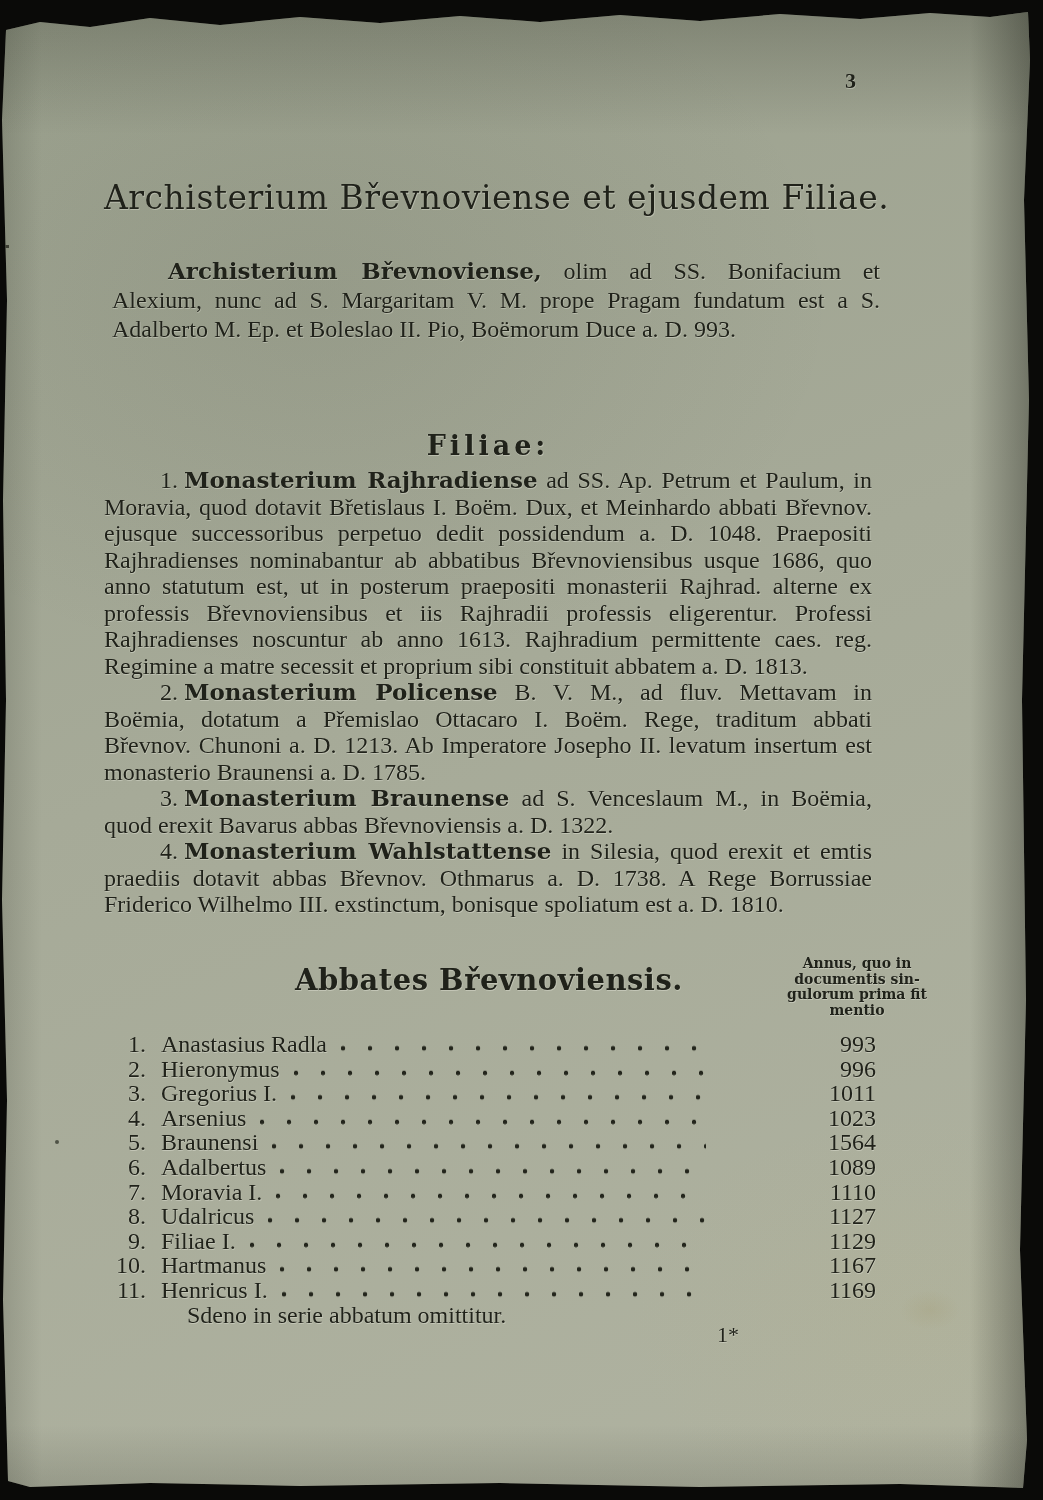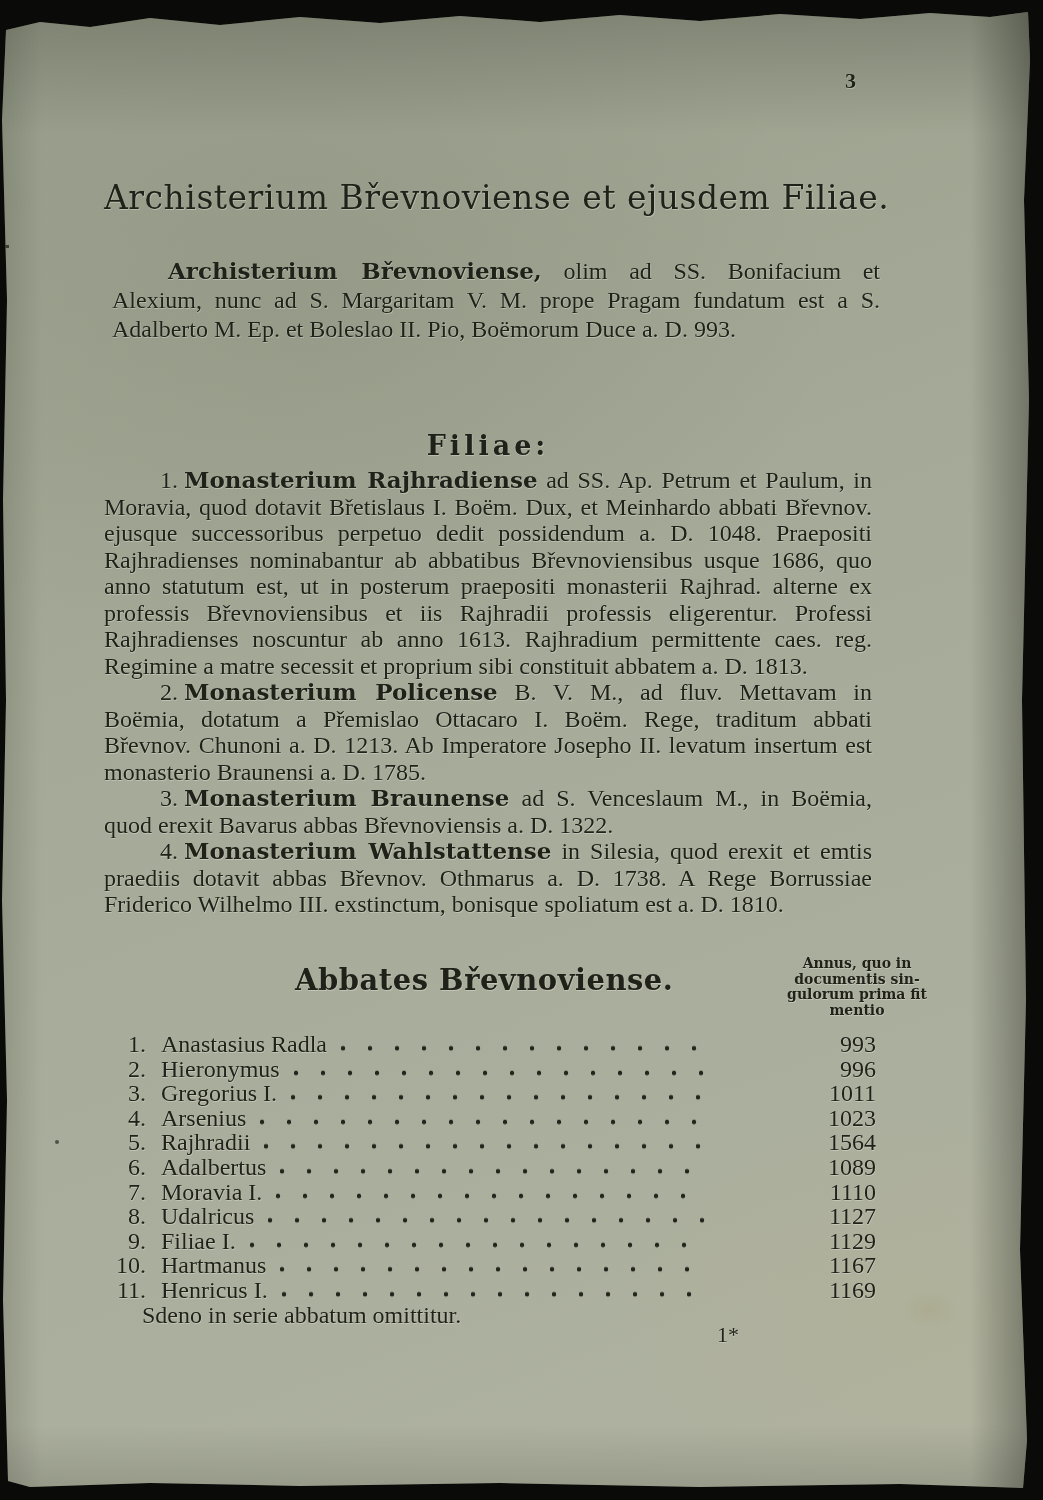--- a/index.html
+++ b/index.html
@@ -70,21 +70,21 @@
   .abbots-table{position:absolute;top:1031px;left:100px;width:776px;}
   .trow{display:flex;align-items:baseline;height:24.6px;font-size:24px;}
   .tnum{width:46px;text-align:right;flex:0 0 auto;}
   .tname{margin-left:15px;white-space:nowrap;flex:0 0 auto;}
   .leader{
     flex:1 1 auto;align-self:stretch;margin:0 10px 0 14px;
     background-image:radial-gradient(circle at 2px 17px, #23251c 1.9px, rgba(0,0,0,0) 2.6px);
     background-size:27px 24.6px;background-repeat:repeat-x;
   }
   .tyear{width:160px;text-align:right;flex:0 0 auto;}
-  .tfoot{margin-left:42px;font-size:24px;height:26px;}
+  .tfoot{margin-left:87px;font-size:24px;height:26px;}
 
   .signature{position:absolute;top:1322px;left:717px;font-size:22px;}
 
   .speck-dash{position:absolute;top:245px;left:0;width:9px;height:3px;background:#2a2c22;opacity:.8;}
   .speck-dot{position:absolute;top:1140px;left:55px;width:4px;height:4px;border-radius:50%;background:#2a2c22;opacity:.7;}
   .stain{position:absolute;top:1290px;left:900px;width:60px;height:40px;border-radius:50%;
          background:radial-gradient(closest-side, rgba(150,130,70,0.12), rgba(150,130,70,0));}
 </style>
 </head>
 <body>
@@ -100,21 +100,21 @@
 
     <div class="filiae-heading">Filiae:</div>
 
     <div class="filiae-body">
       <p class="fitem"><span class="fnum">1.</span><span class="flead">Monasterium Rajhradiense</span><span> ad SS. Ap. Petrum et Paulum, in Moravia, quod dotavit Břetislaus I. Boëm. Dux, et Meinhardo abbati Břevnov. ejusque successoribus perpetuo dedit possidendum a. D. 1048. Praepositi Rajhradienses nominabantur ab abbatibus Břevnoviensibus usque 1686, quo anno statutum est, ut in posterum praepositi monasterii Rajhrad. alterne ex professis Břevnoviensibus et iis Rajhradii professis eligerentur. Professi Rajhradienses noscuntur ab anno 1613. Rajhradium permittente caes. reg. Regimine a matre secessit et proprium sibi constituit abbatem a. D. 1813.</span></p>
       <p class="fitem"><span class="fnum">2.</span><span class="flead">Monasterium Policense</span><span> B. V. M., ad fluv. Mettavam in Boëmia, dotatum a Přemislao Ottacaro I. Boëm. Rege, traditum abbati Břevnov. Chunoni a. D. 1213. Ab Imperatore Josepho II. levatum insertum est monasterio Braunensi a. D. 1785.</span></p>
       <p class="fitem"><span class="fnum">3.</span><span class="flead">Monasterium Braunense</span><span> ad S. Venceslaum M., in Boëmia, quod erexit Bavarus abbas Břevnoviensis a. D. 1322.</span></p>
       <p class="fitem"><span class="fnum">4.</span><span class="flead">Monasterium Wahlstattense</span><span> in Silesia, quod erexit et emtis praediis dotavit abbas Břevnov. Othmarus a. D. 1738. A Rege Borrussiae Friderico Wilhelmo III. exstinctum, bonisque spoliatum est a. D. 1810.</span></p>
     </div>
 
-    <div class="abbates-heading">Abbates Břevnoviense.</div>
+    <div class="abbates-heading">Abbates Břevnoviensis.</div>
 
     <div class="column-note">
       <span>Annus, quo in</span>
       <span>documentis sin-</span>
       <span>gulorum prima fit</span>
       <span>mentio</span>
     </div>
 
     <div class="abbots-table">
       <div class="trow">
@@ -136,21 +136,21 @@
         <span class="tyear">1011</span>
       </div>
       <div class="trow">
         <span class="tnum">4.</span>
         <span class="tname">Arsenius</span>
         <span class="leader"></span>
         <span class="tyear">1023</span>
       </div>
       <div class="trow">
         <span class="tnum">5.</span>
-        <span class="tname">Rajhradii</span>
+        <span class="tname">Braunensi</span>
         <span class="leader"></span>
         <span class="tyear">1564</span>
       </div>
       <div class="trow">
         <span class="tnum">6.</span>
         <span class="tname">Adalbertus</span>
         <span class="leader"></span>
         <span class="tyear">1089</span>
       </div>
       <div class="trow">

